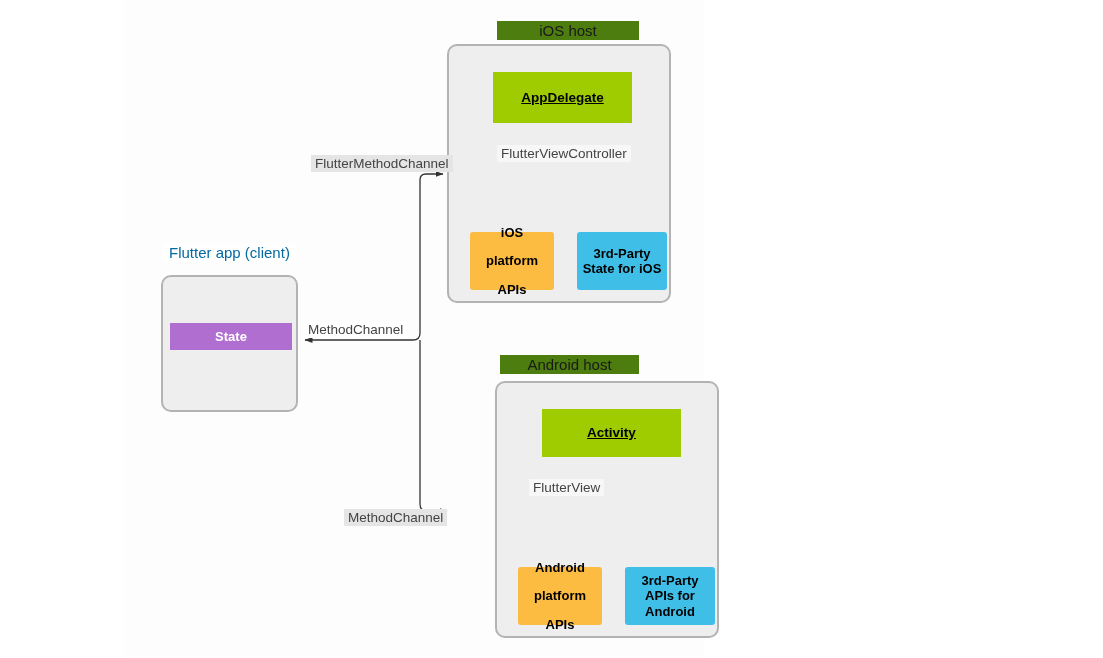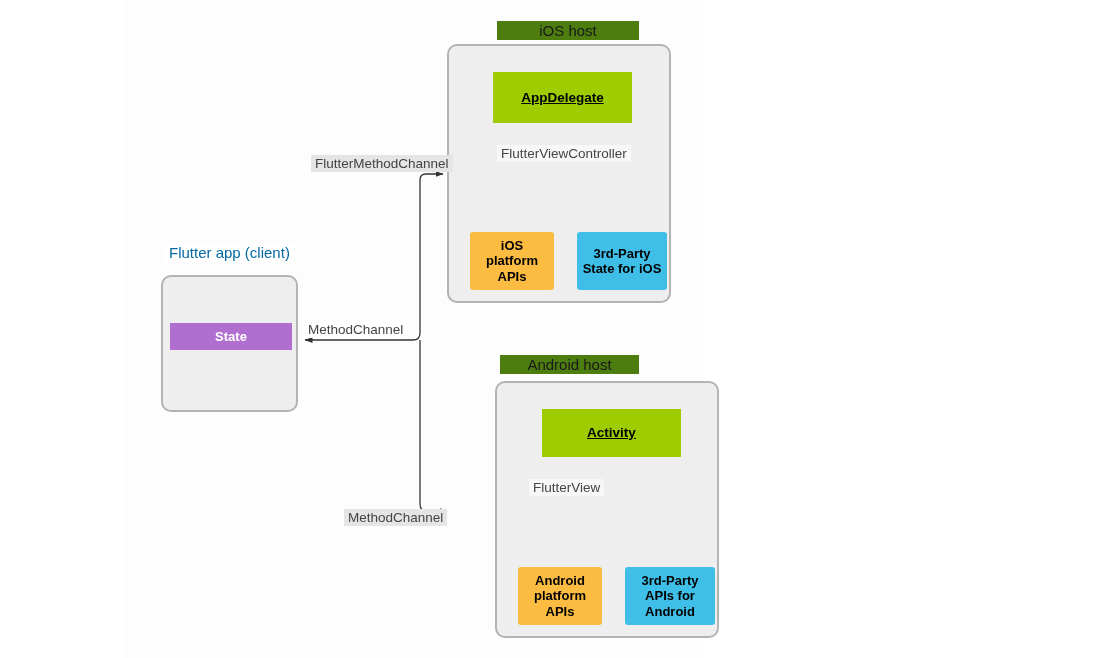--- a/index.html
+++ b/index.html
@@ -75,21 +75,21 @@
     box-sizing: border-box;
     display: flex;
     align-items: center;
     justify-content: center;
     text-align: center;
     font-weight: bold;
     line-height: 1.18;
     color: #000000;
   }
   .node.green   { background: #9fcc00; text-decoration: underline; }
-  .node.orange  { background: #fcbc42; border-radius: 3px; }
+  .node.orange  { background: #fcbc42; border-radius: 3px; gap: 13px; }
   .node.blue    { background: #3fbee8; border-radius: 3px; }
   .node.purple  { background: #b06fd0; color: #ffffff; }
 
   
   .edge-label {
     position: absolute;
     font-size: 13.5px;
     color: #444444;
     background: #e5e5e5;
     padding: 1px 4px;

